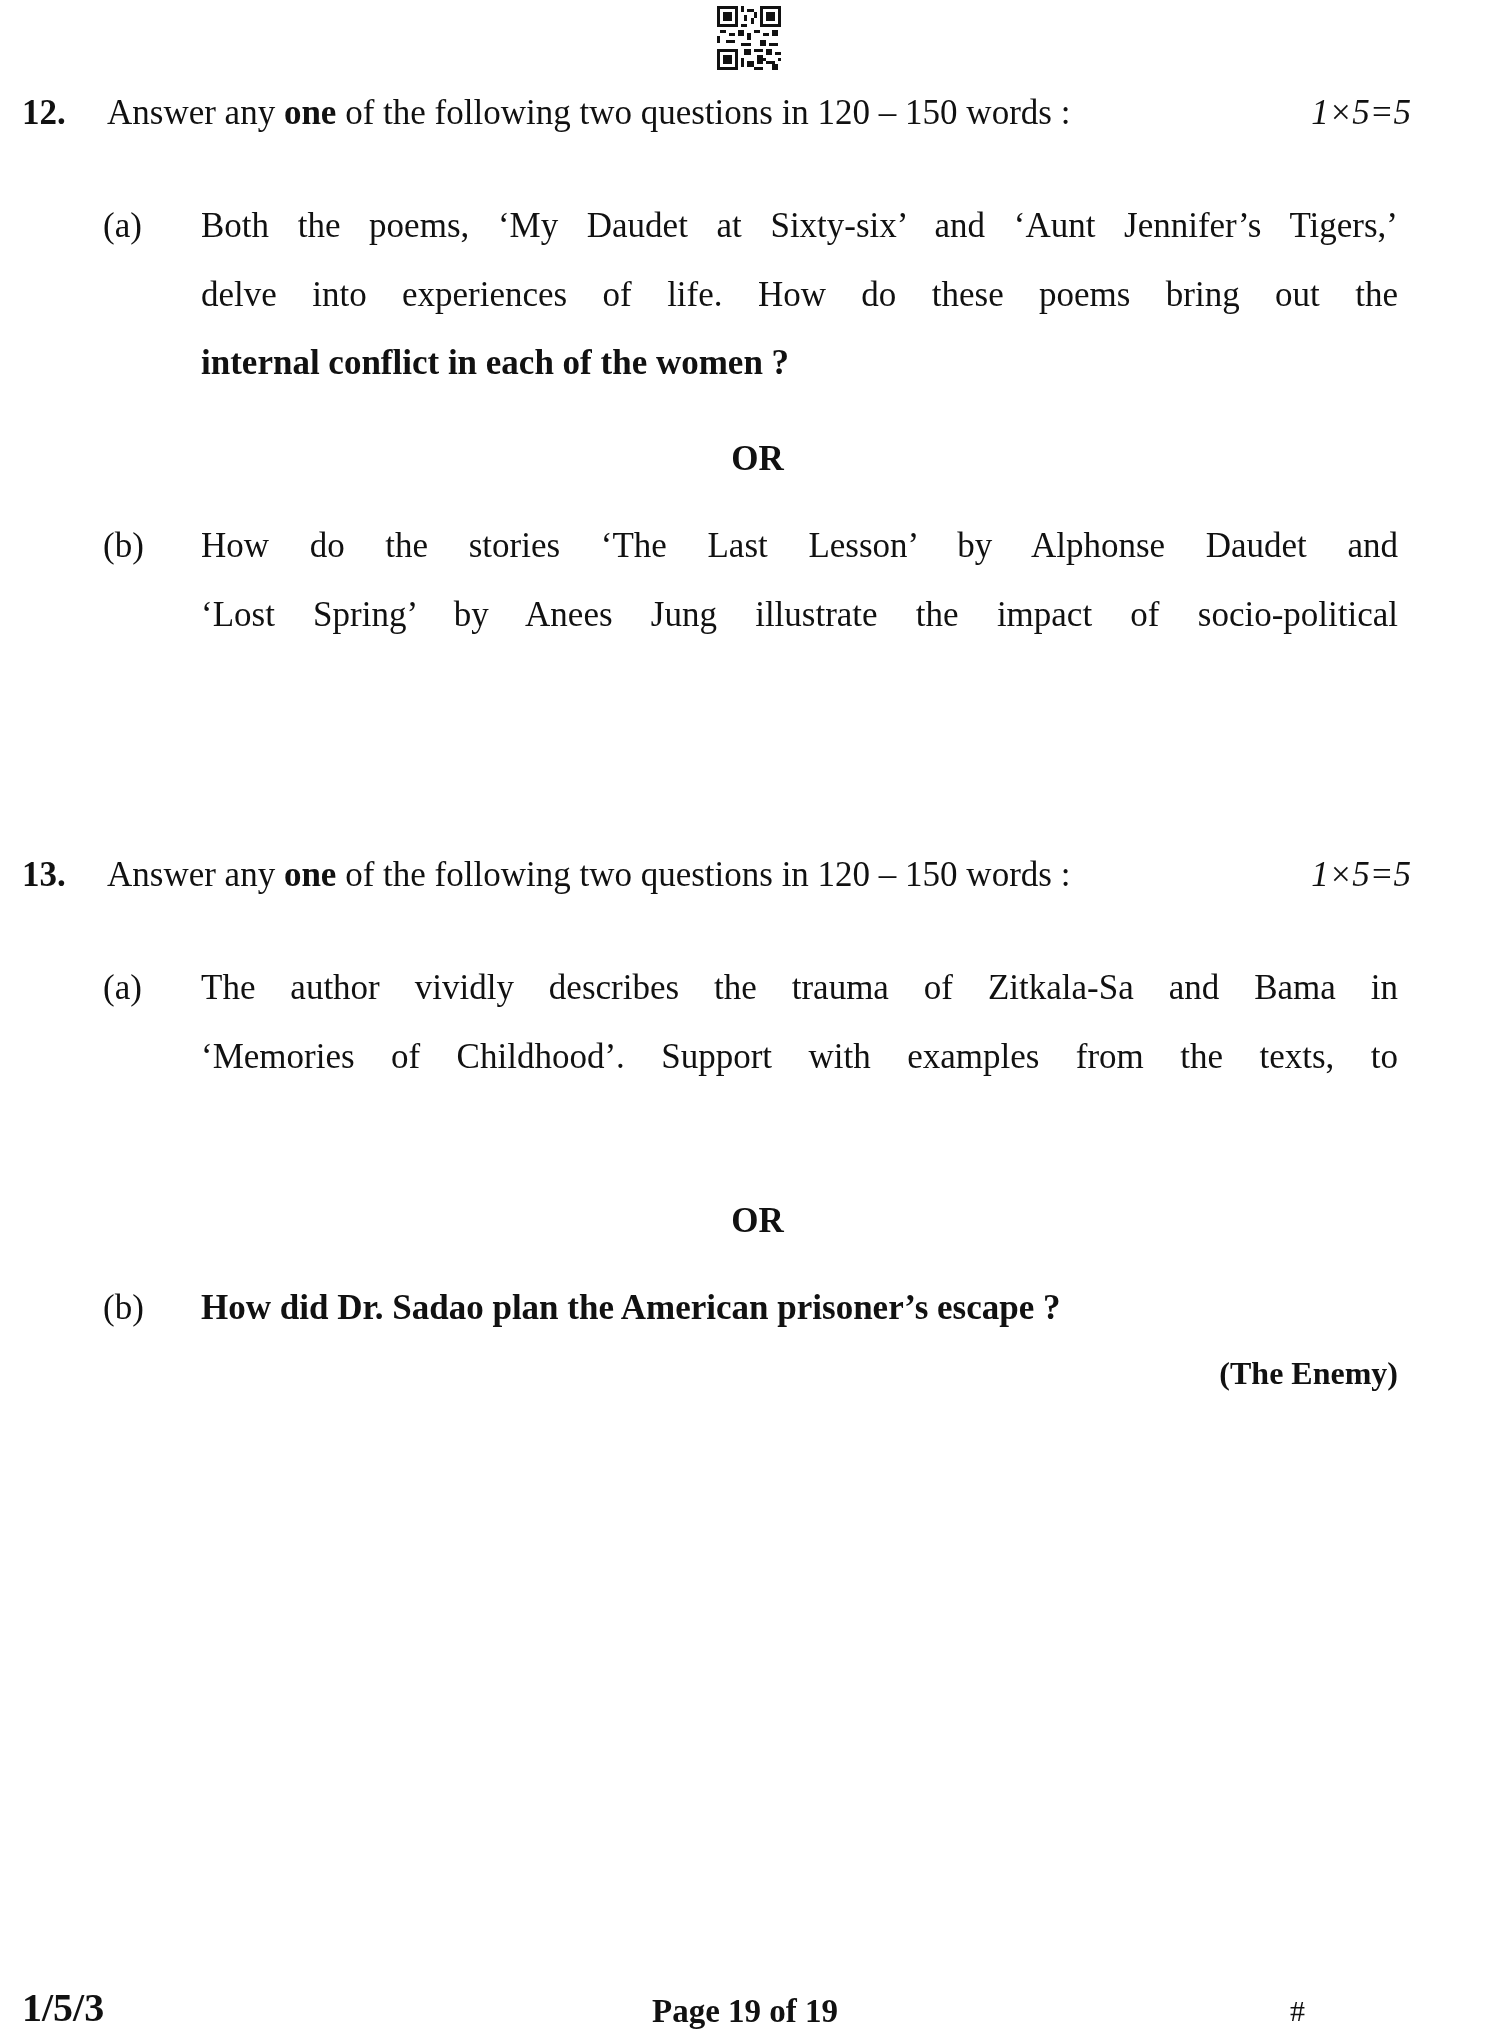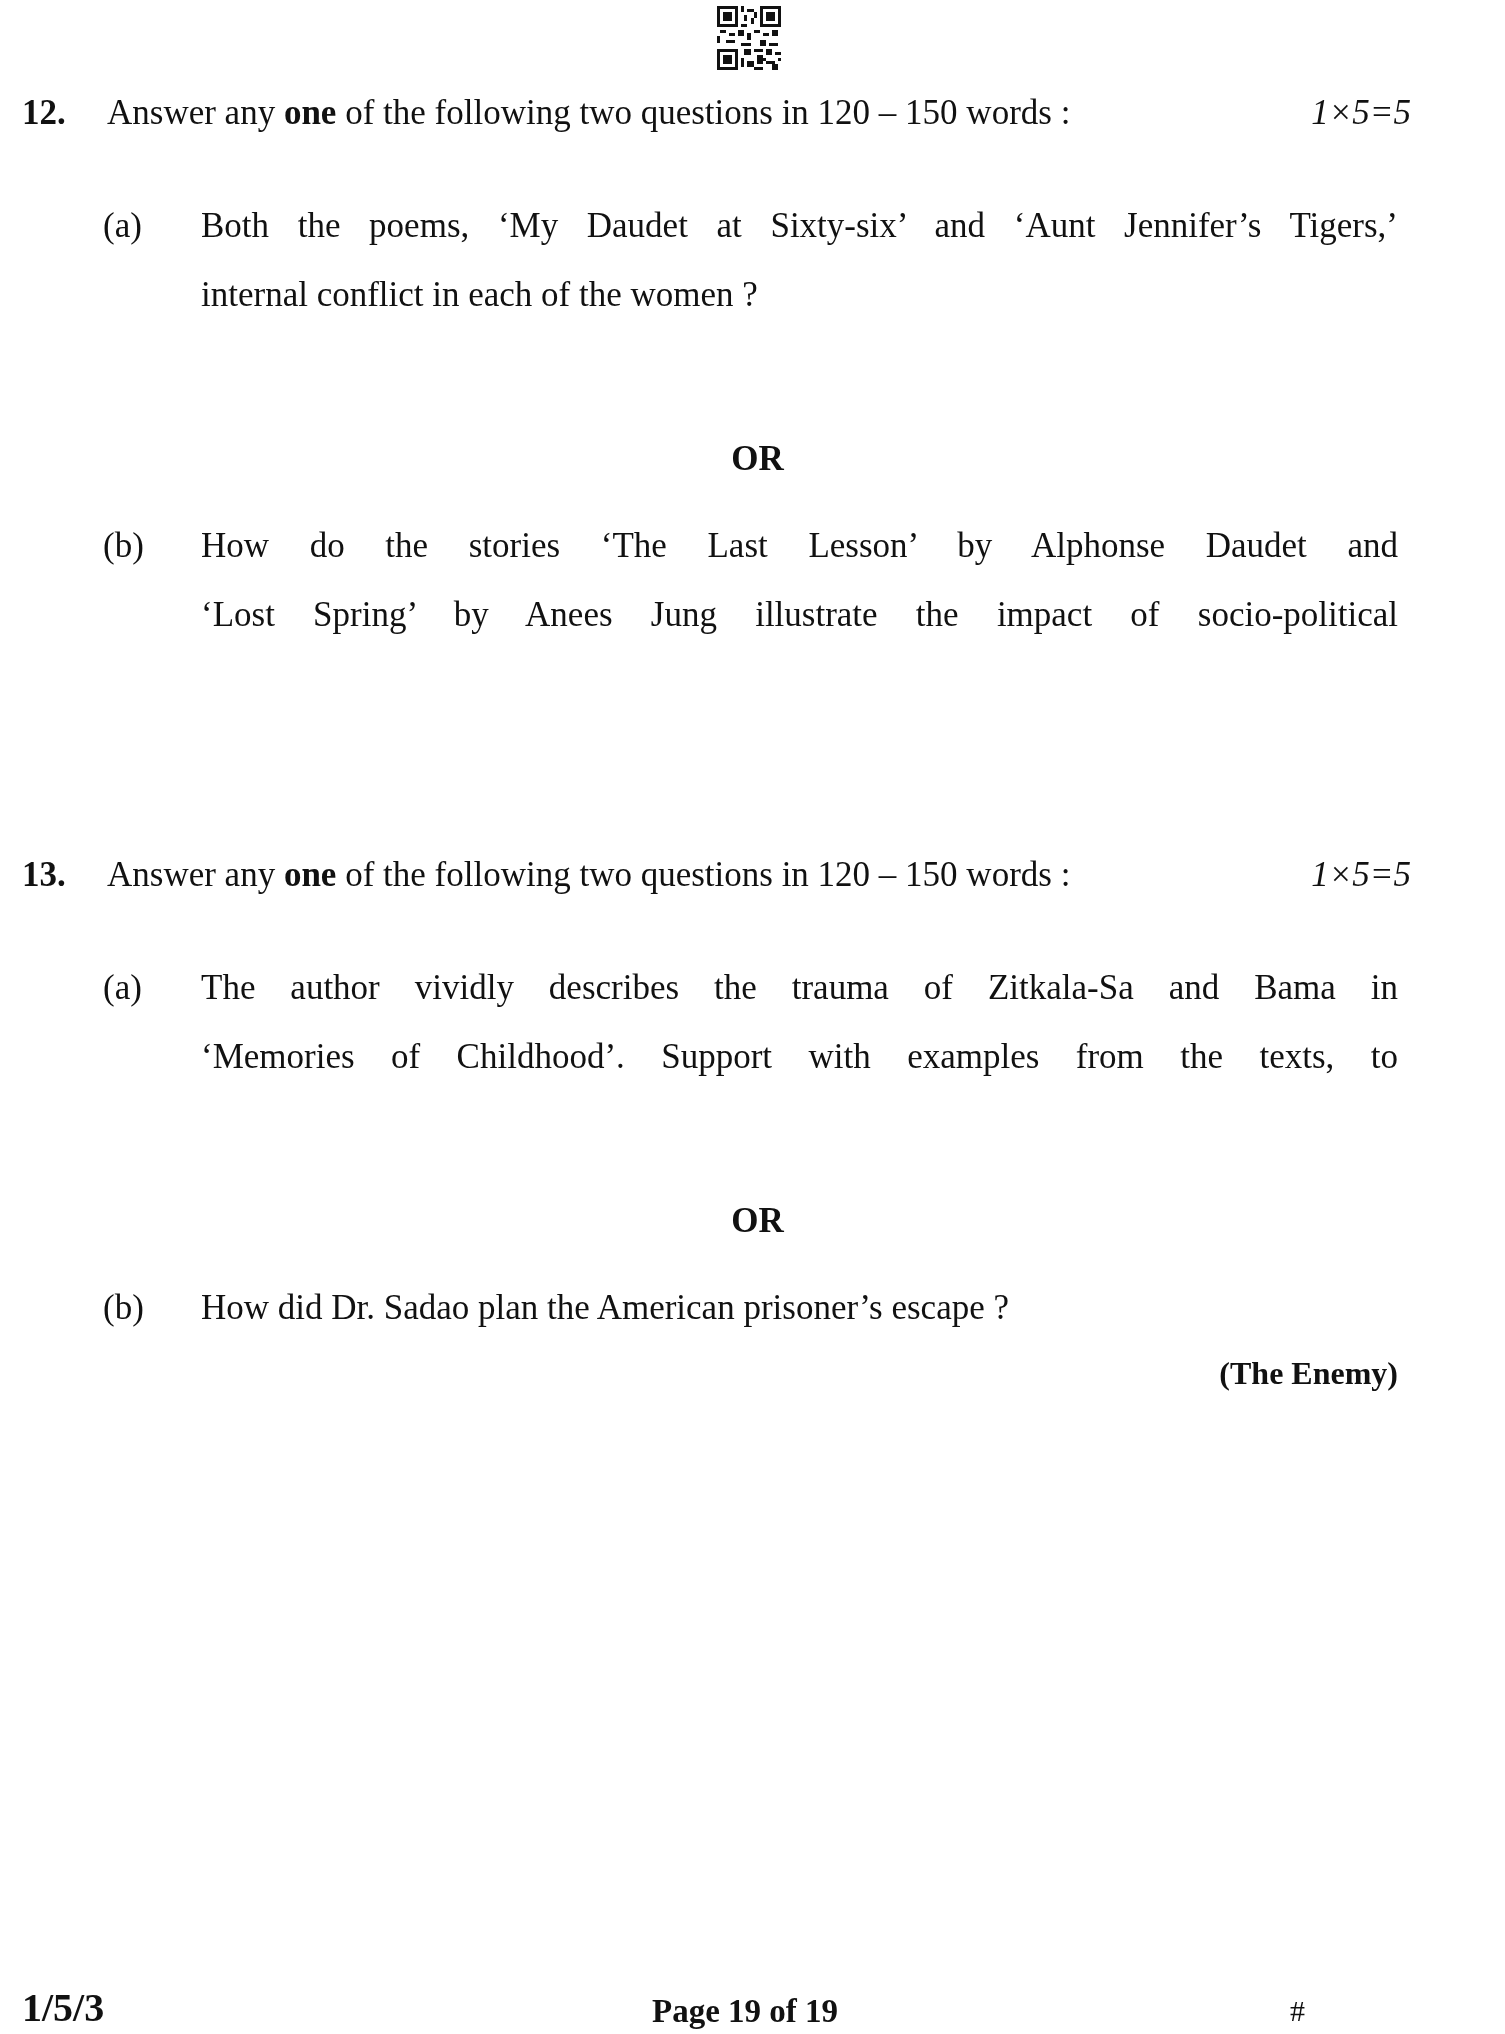--- a/index.html
+++ b/index.html
@@ -72,20 +72,21 @@
       text-align-last: left;
     }
     .part-text .line {
       display: block;
       text-align: justify;
       text-align-last: justify;
       white-space: nowrap;
     }
     .part-text .line.last {
       text-align-last: left;
+      font-weight: bold;
     }
     .or {
       position: absolute;
       left: 0;
       width: 1505px;
       text-align: center;
       padding-left: 10px;
       font-family: "Liberation Serif", "DejaVu Serif", serif;
       font-weight: bold;
       font-size: 35px;
@@ -190,20 +191,21 @@
 <div class="q-head" style="top: 88px;">
   <span class="q-num">12.</span>
   <span class="q-text"><span>Answer any </span><b>one</b><span> of the following two questions in 120 – 150 words :</span></span>
   <span class="q-marks">1×5=5</span>
 </div>
 
 <div class="part" style="top: 192px;">
   <span class="part-label">(a)</span>
   <div class="part-text">
     <span class="line">Both the poems, ‘My Daudet at Sixty-six’ and ‘Aunt Jennifer’s Tigers,’</span>
+    <span class="line">delve into experiences of life. How do these poems bring out the</span>
     <span class="line last">internal conflict in each of the women ?</span>
   </div>
 </div>
 
 <div class="or" style="top: 434px;">OR</div>
 
 <div class="part" style="top: 512px;">
   <span class="part-label">(b)</span>
   <div class="part-text">
     <span class="line">How do the stories ‘The Last Lesson’ by Alphonse Daudet and</span>

